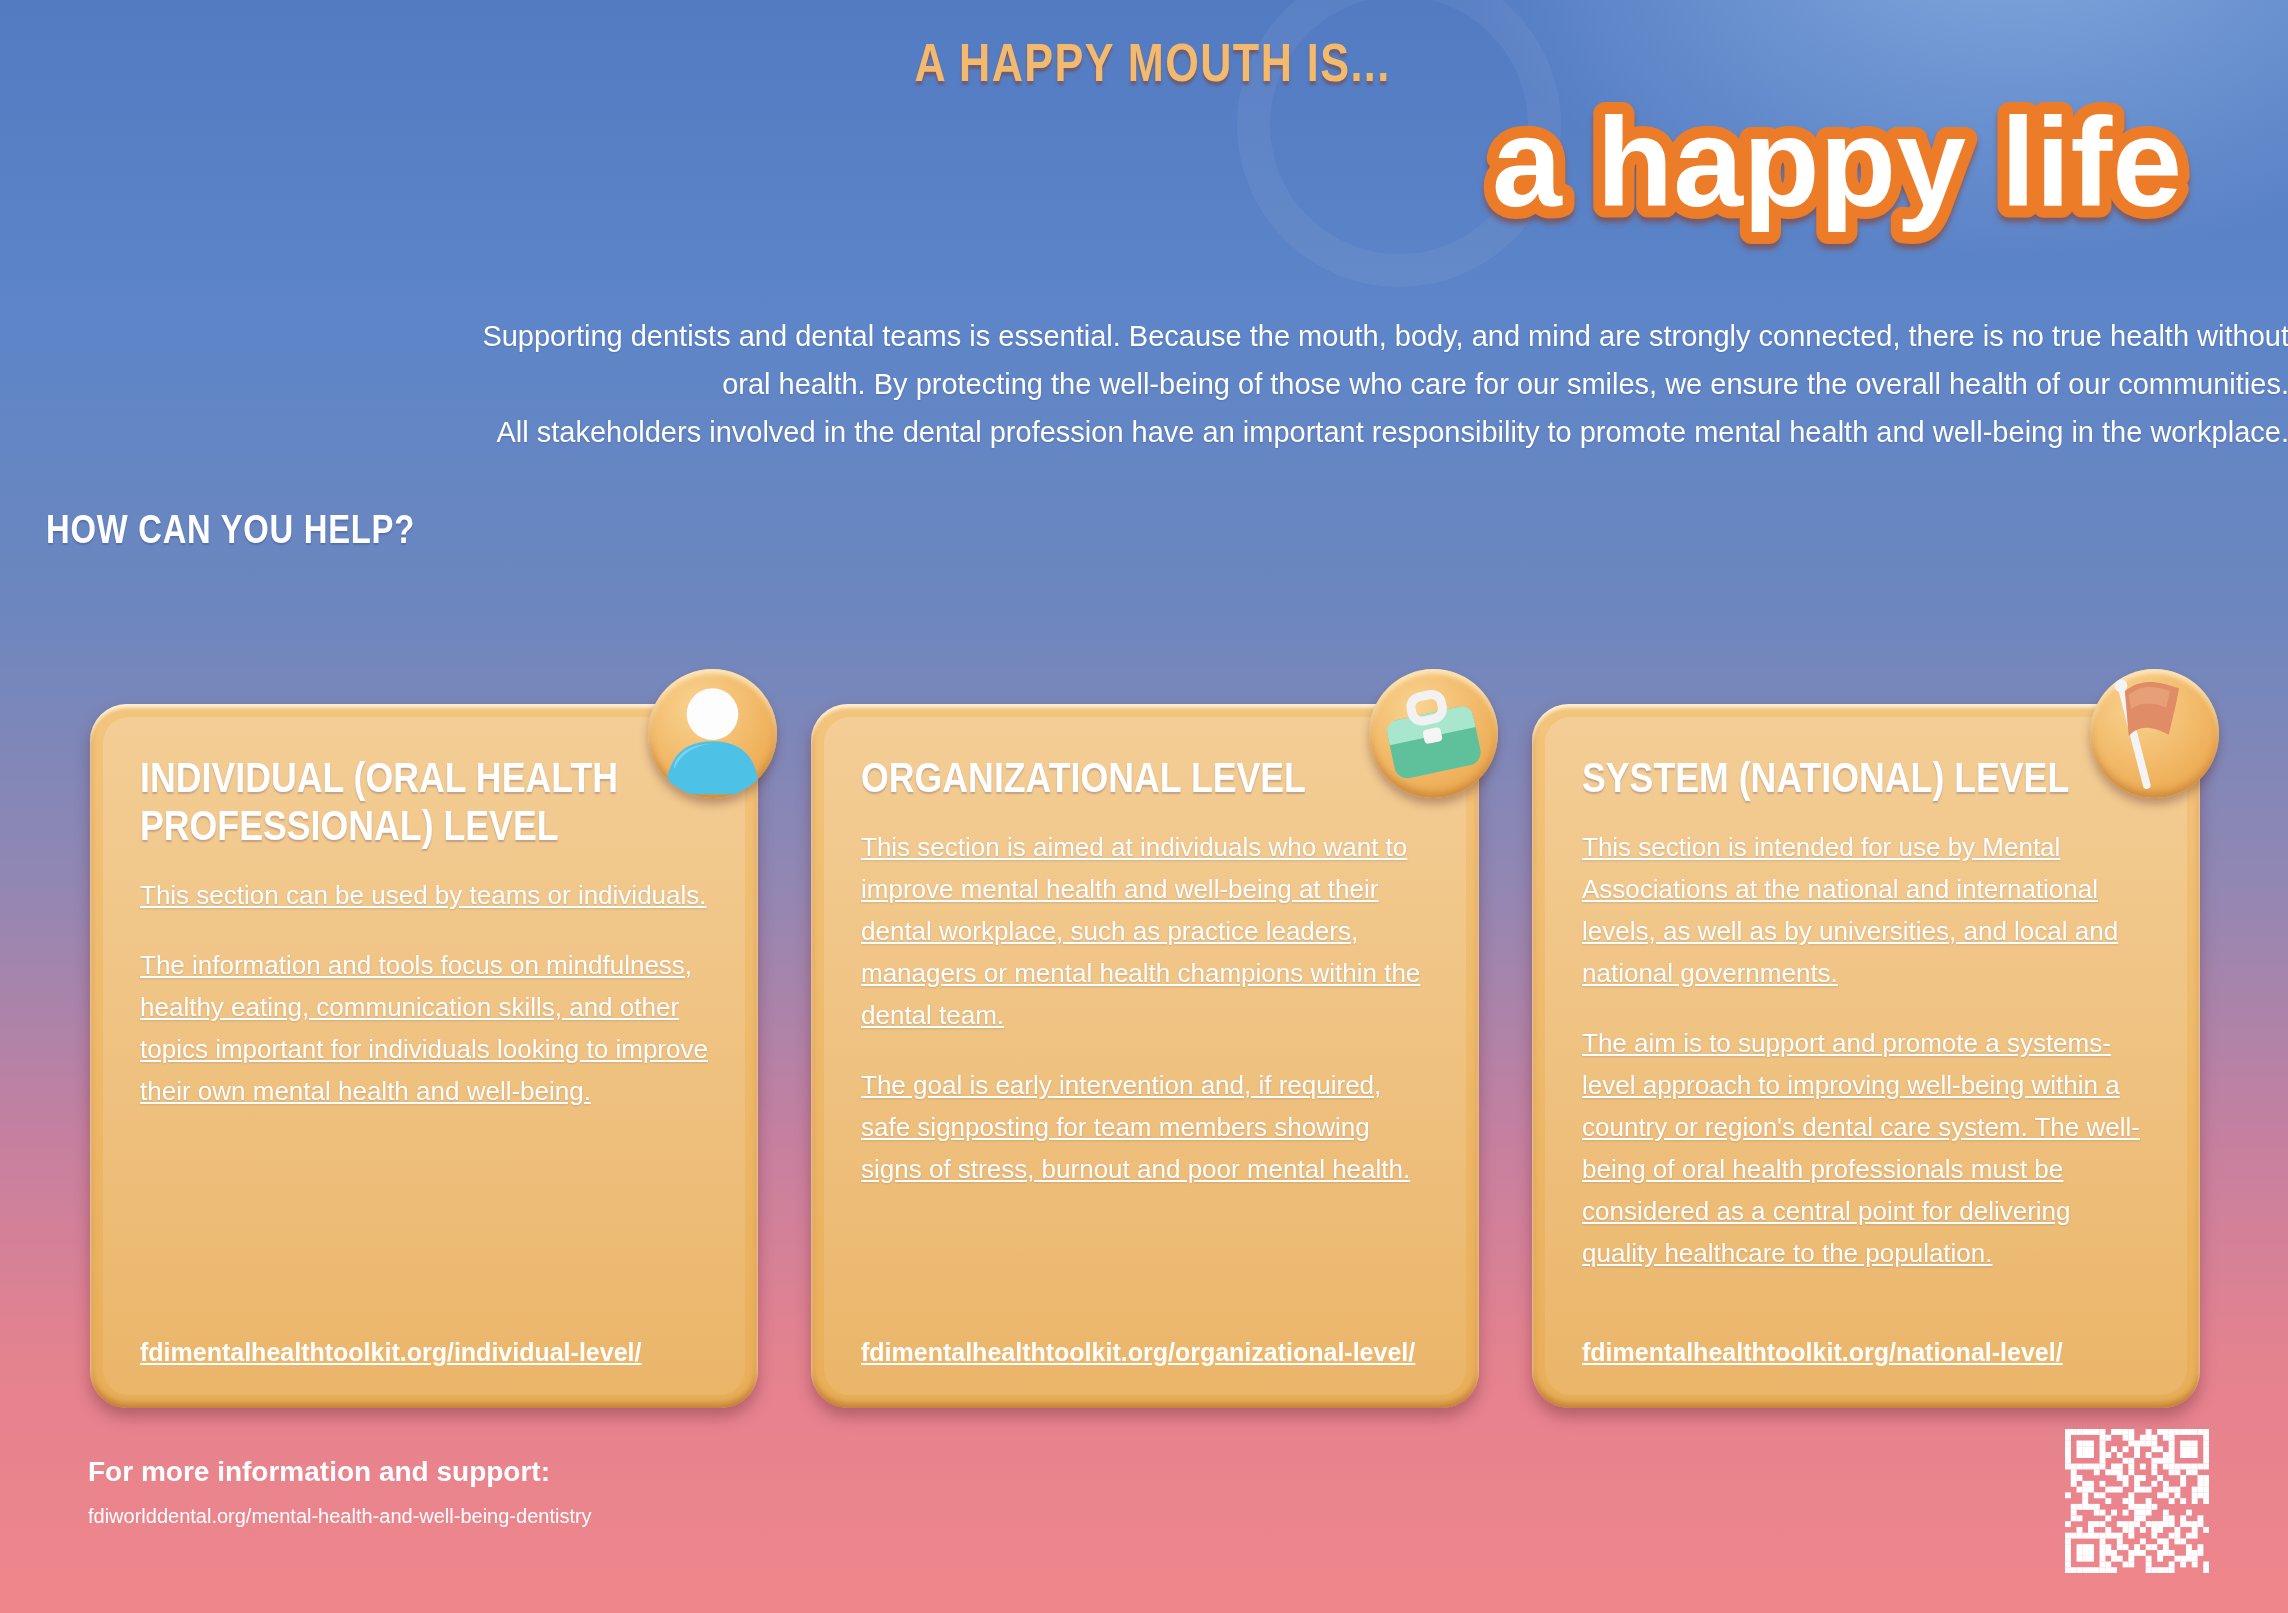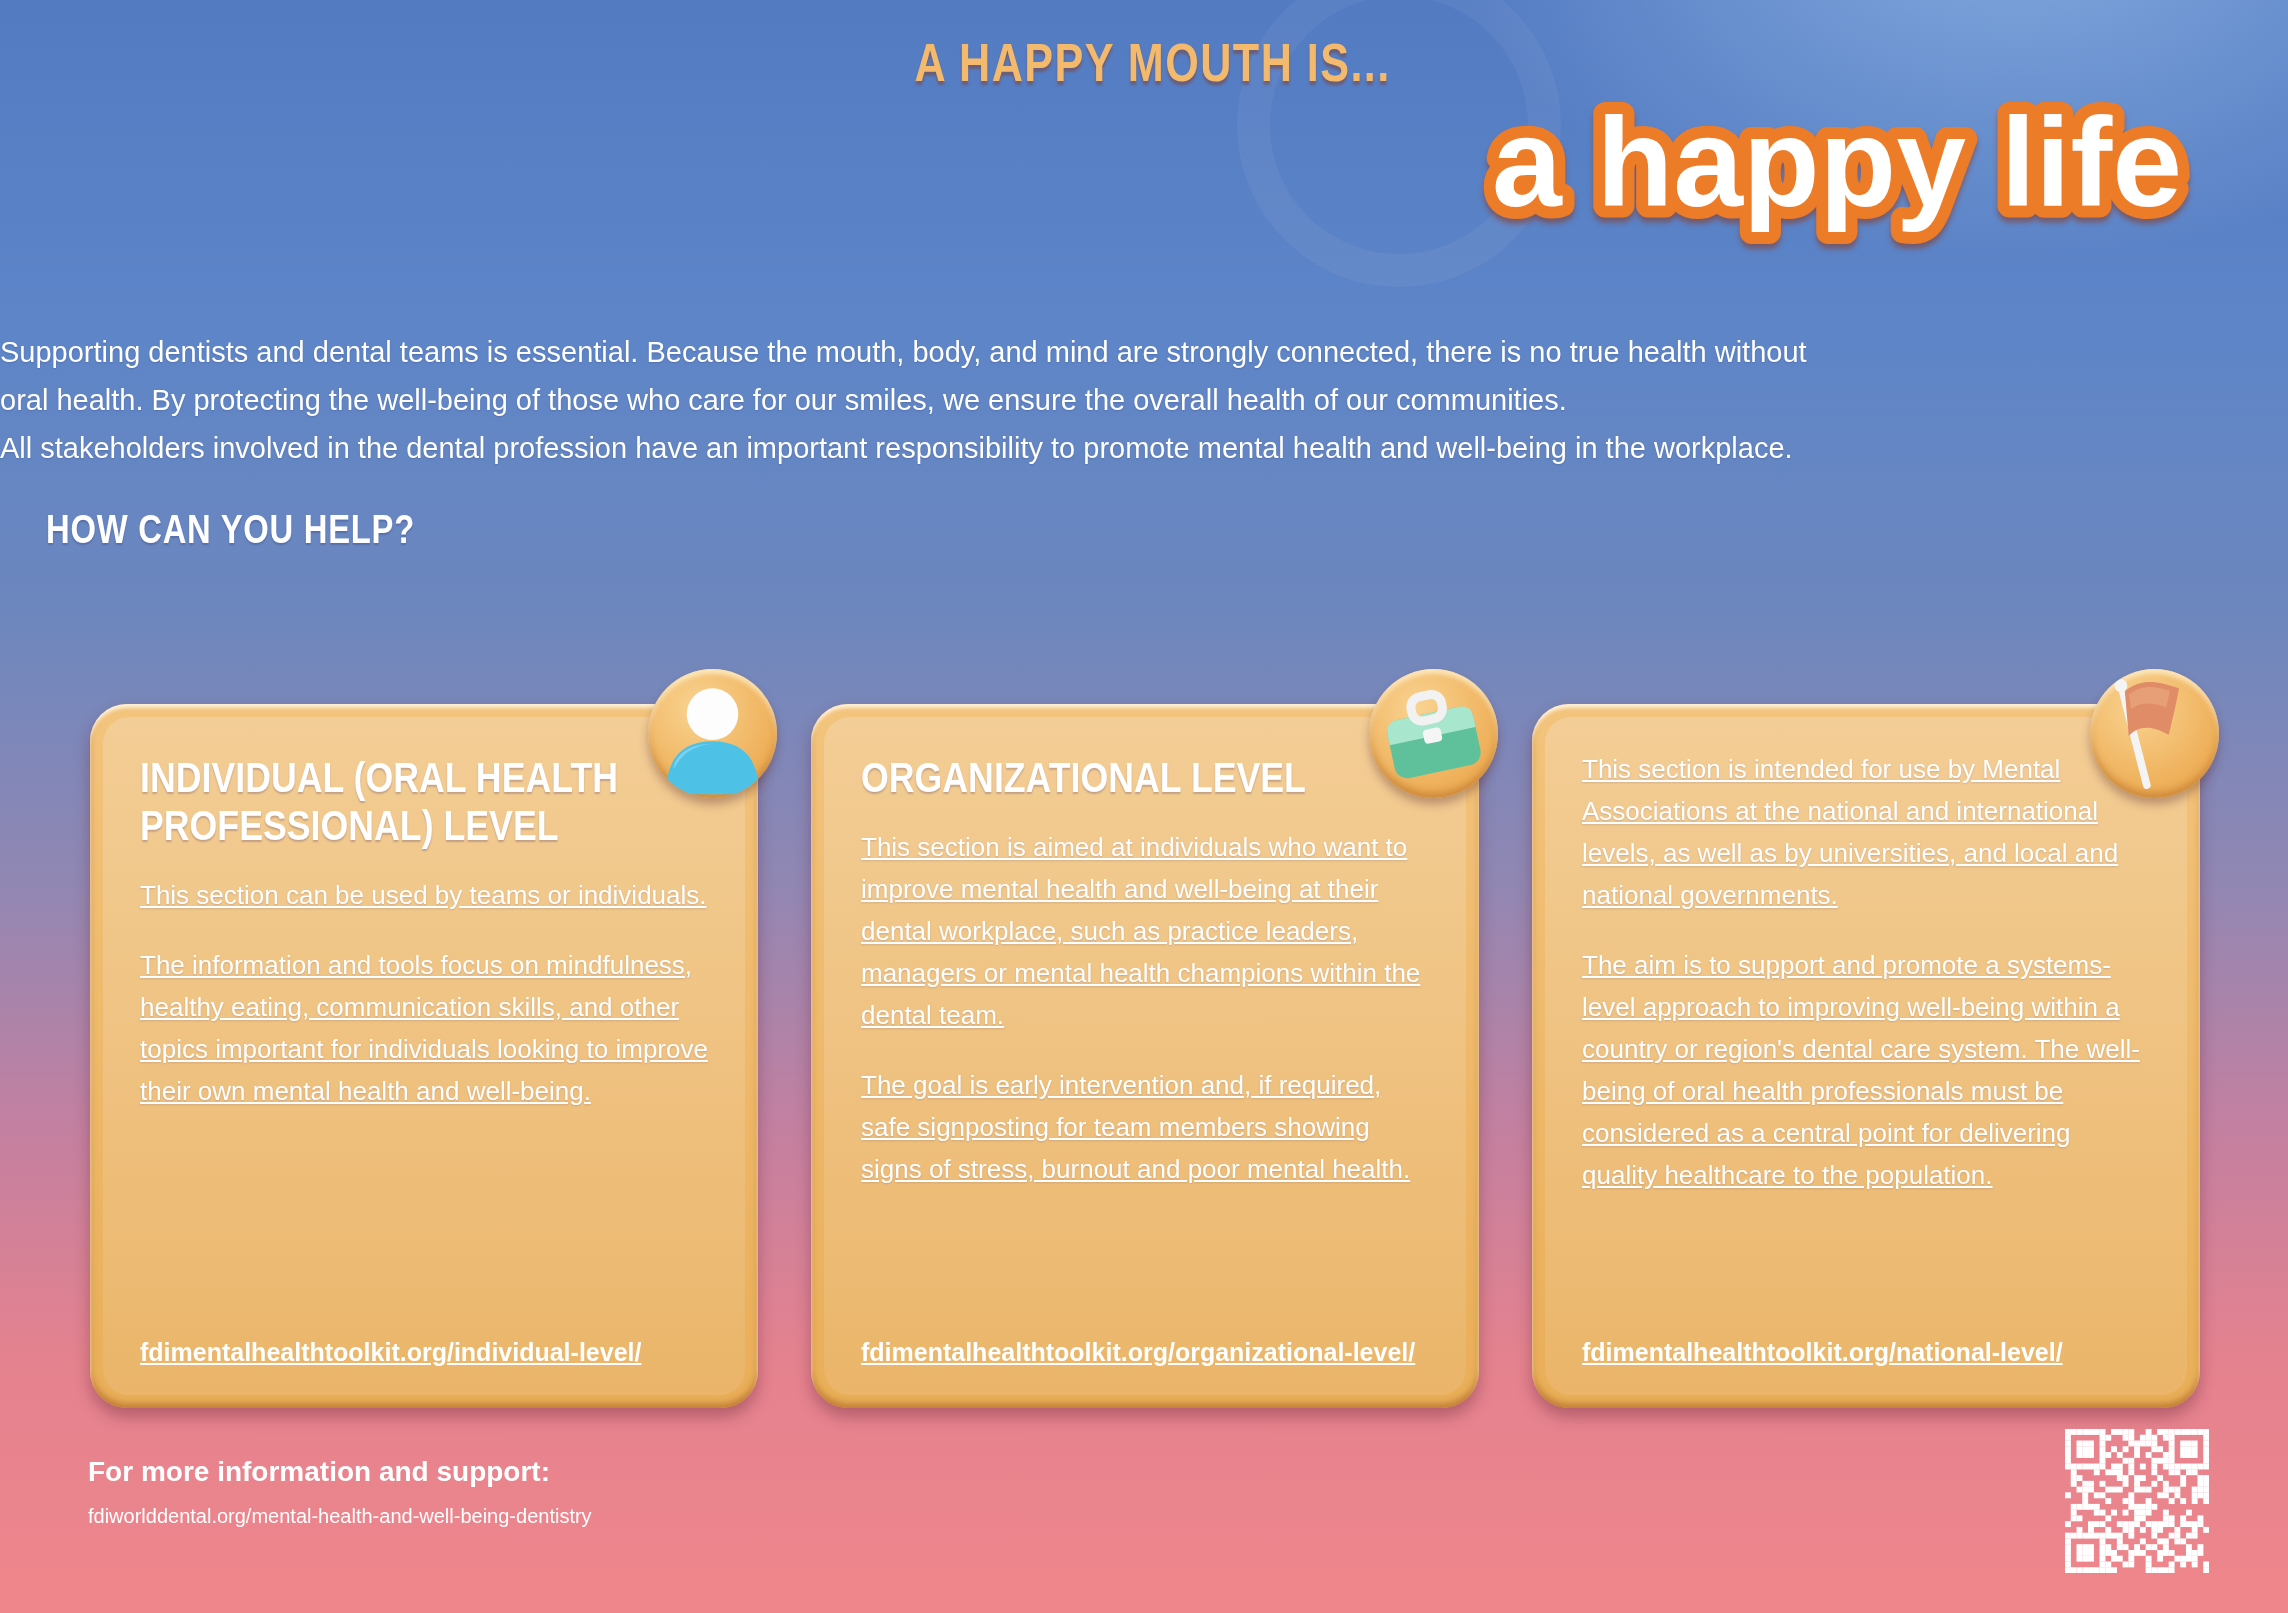--- a/index.html
+++ b/index.html
@@ -14,22 +14,22 @@
     border:33px solid rgba(255,255,255,.05);border-radius:50%;}
   
   .kicker{position:absolute;top:31px;left:0;width:100%;text-align:center;padding-left:8px;}
   .kicker span{display:inline-block;transform:scaleX(.8);font-size:54px;font-weight:bold;
     letter-spacing:1.8px;color:#f3b96c;text-shadow:0 3.7px 2.8px rgba(130,55,30,.45);}
   .logo{position:absolute;top:79px;left:0;width:100%;text-align:right;}
   .logo svg{overflow:visible;filter:drop-shadow(0 5.5px 2.8px rgba(140,50,20,.5));}
   .logo text{font-family:"Liberation Sans",sans-serif;font-weight:bold;font-size:136px;
     fill:#ffffff;stroke:#ed7c29;stroke-width:26px;stroke-linejoin:round;stroke-linecap:round;
     paint-order:stroke fill;}
-  .intro{position:absolute;top:312px;left:0;width:100%;text-align:left;
-    font-size:29px;line-height:48px;text-shadow:0 0.9px 1.8px rgba(30,40,90,.2);margin-top:16px;}
+  .intro{position:absolute;top:312px;left:0;width:100%;text-align:right;
+    font-size:29px;line-height:48px;text-shadow:0 0.9px 1.8px rgba(30,40,90,.2);}
   .help-title{position:absolute;top:506px;left:0;width:100%;text-align:left;}
   .help-title span{display:inline-block;transform:scaleX(.8);font-size:41px;font-weight:bold;
     letter-spacing:0.9px;text-shadow:0 1.8px 1.8px rgba(40,40,90,.25);}
   .help-text{position:absolute;top:570px;left:0;width:100%;text-align:center;
     font-size:29px;line-height:52px;text-shadow:0 0.9px 1.8px rgba(30,40,90,.2);}
   .help-text b{font-weight:bold;}
   .toolkit-link{font-weight:bold;text-decoration:underline;text-underline-offset:6.5px;cursor:pointer;}
   
   .cards{position:absolute;top:704px;left:90px;display:flex;gap:53px;}
   .card{position:relative;width:668px;height:704px;box-sizing:border-box;
@@ -121,20 +121,21 @@
     <div class="card">
       <div class="icon-circle">
         <svg viewBox="0 0 100 100">
           <circle cx="24" cy="13" r="5" fill="#f4f4f4"></circle>
           <line x1="25" y1="16" x2="44" y2="90" stroke="#f4f4f4" stroke-width="6" stroke-linecap="round"></line>
           <path d="M27 17 C40 7 52 9 69 15 C67 27 64 39 61 51 C47 43 37 44 30 52 Z" fill="#e08c66"></path>
           <path d="M30 20 C40 12 50 13 62 17 C61 22 60 26 59 30 C48 25 38 26 32 31 Z" fill="#eaa67f" opacity="0.7"></path>
         </svg>
       </div>
       <div class="card-inner">
+        <h2 class="card-title"><span>SYSTEM (NATIONAL) LEVEL</span></h2>
         <p>This section is intended for use by Mental Associations at the national and international levels, as well as by universities, and local and national governments.</p>
         <p>The aim is to support and promote a systems-level approach to improving well-being within a country or region's dental care system. The well-being of oral health professionals must be considered as a central point for delivering quality healthcare to the population.</p>
         <div class="card-url">fdimentalhealthtoolkit.org/national-level/</div>
       </div>
     </div>
 
   </div>
 
   <div class="footer">
     <div class="footer-label">For more information and support:</div>

